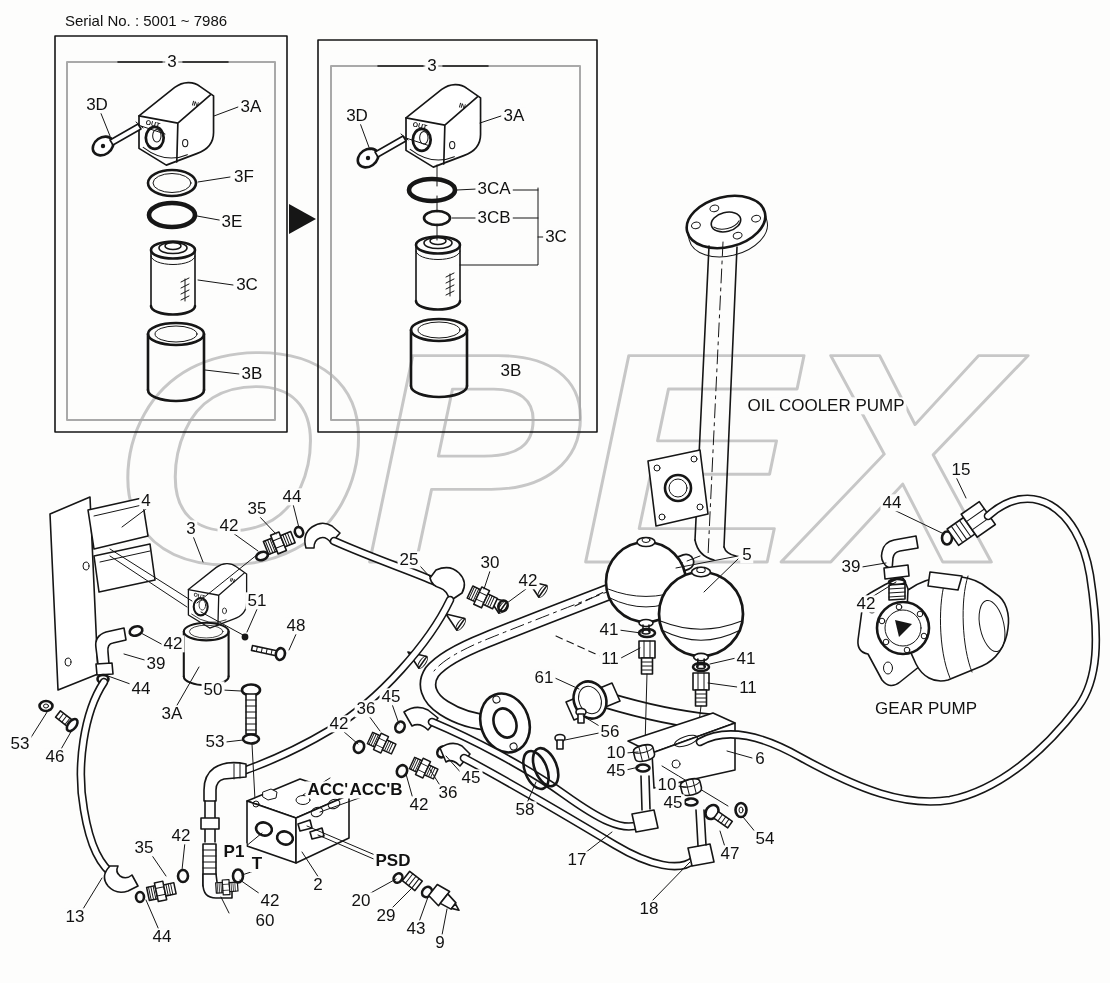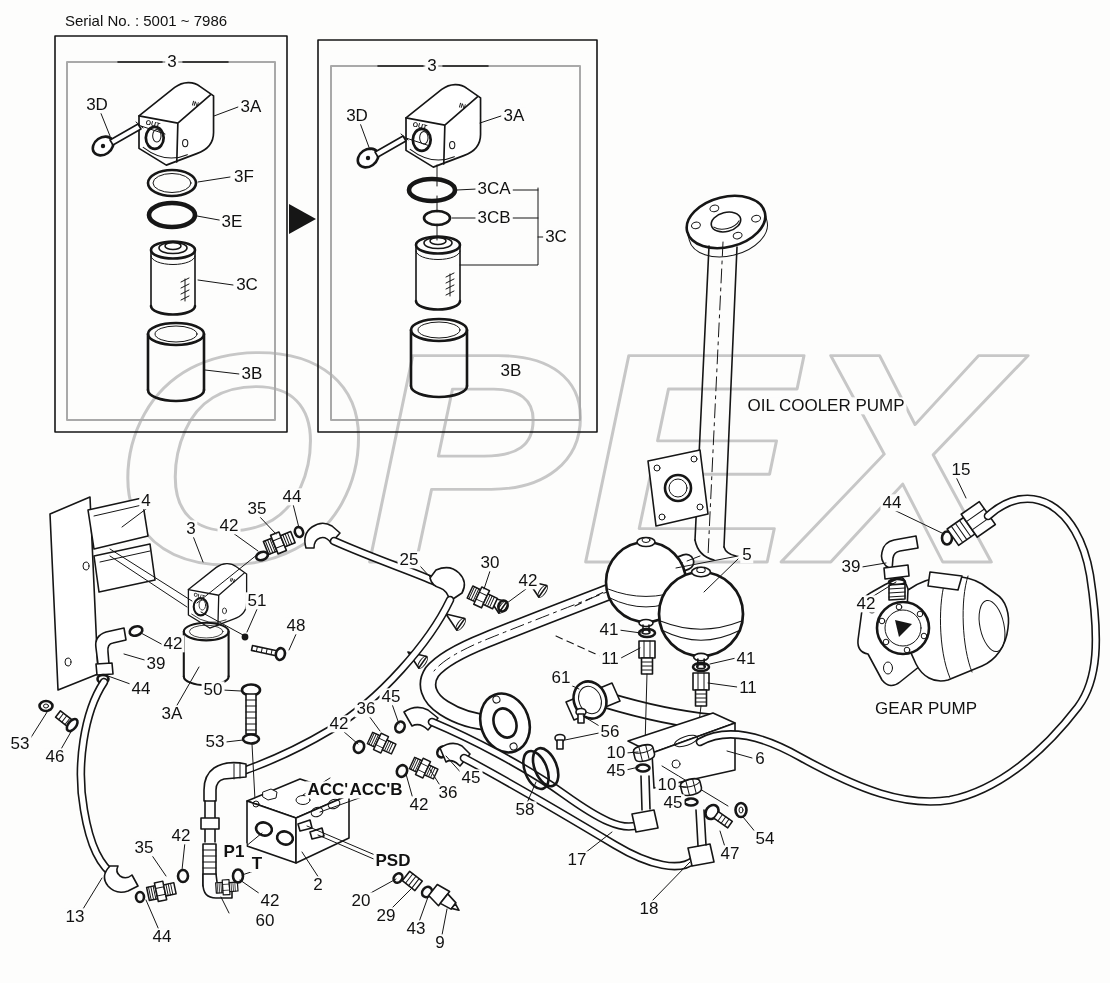--- a/index.html
+++ b/index.html
@@ -464,21 +464,21 @@
       <div class="callout" style="left: 257px; top: 601px;">51</div>
       <div class="callout" style="left: 296px; top: 626px;">48</div>
       <div class="callout" style="left: 173px; top: 644px;">42</div>
       <div class="callout" style="left: 156px; top: 664px;">39</div>
       <div class="callout" style="left: 141px; top: 689px;">44</div>
       <div class="callout" style="left: 172px; top: 714px;">3A</div>
       <div class="callout" style="left: 213px; top: 690px;">50</div>
       <div class="callout" style="left: 20px; top: 744px;">53</div>
       <div class="callout" style="left: 55px; top: 757px;">46</div>
       <div class="callout" style="left: 215px; top: 742px;">53</div>
-      <div class="callout" style="left: 561px; top: 678px;">61</div>
+      <div class="callout" style="left: 544px; top: 678px;">61</div>
       <div class="callout" style="left: 610px; top: 732px;">56</div>
       <div class="callout" style="left: 616px; top: 753px;">10</div>
       <div class="callout" style="left: 616px; top: 771px;">45</div>
       <div class="callout" style="left: 667px; top: 785px;">10</div>
       <div class="callout" style="left: 673px; top: 803px;">45</div>
       <div class="callout" style="left: 760px; top: 759px;">6</div>
       <div class="callout" style="left: 765px; top: 839px;">54</div>
       <div class="callout" style="left: 730px; top: 854px;">47</div>
       <div class="callout" style="left: 577px; top: 860px;">17</div>
       <div class="callout" style="left: 649px; top: 909px;">18</div>

